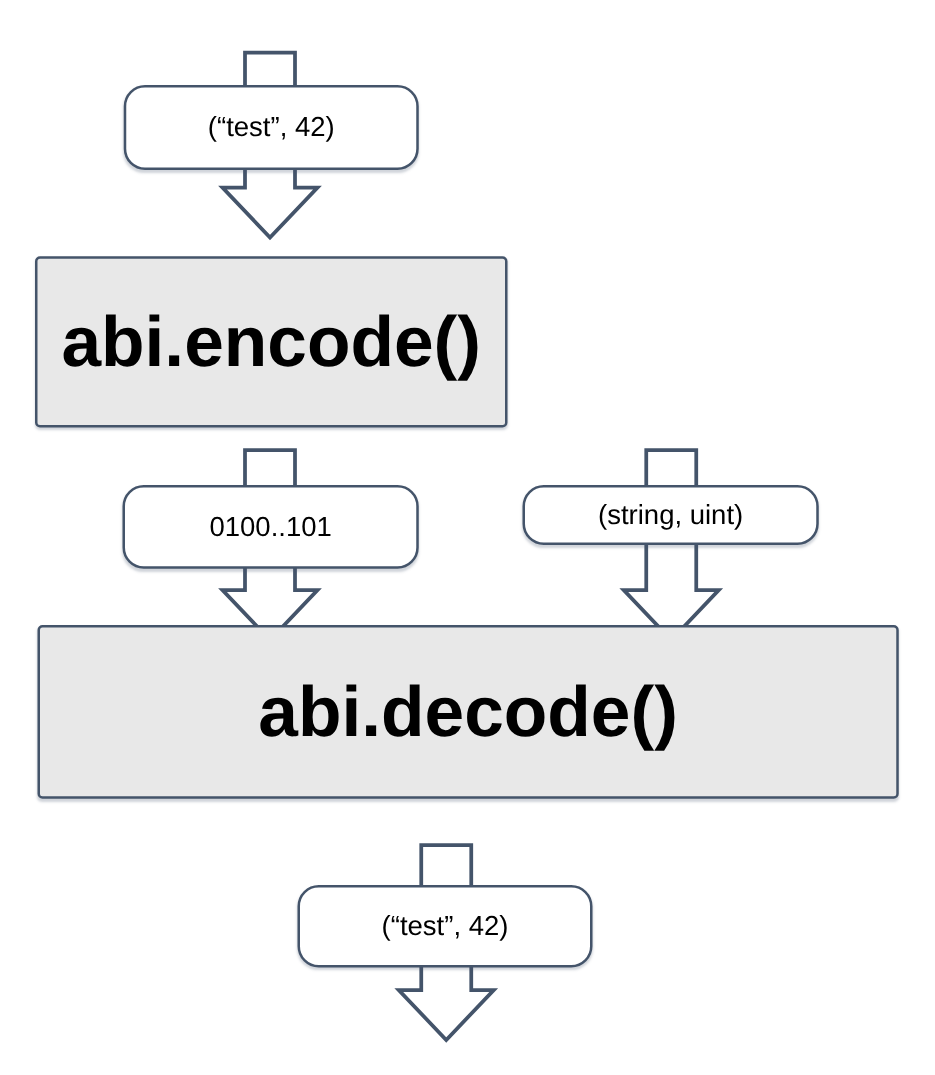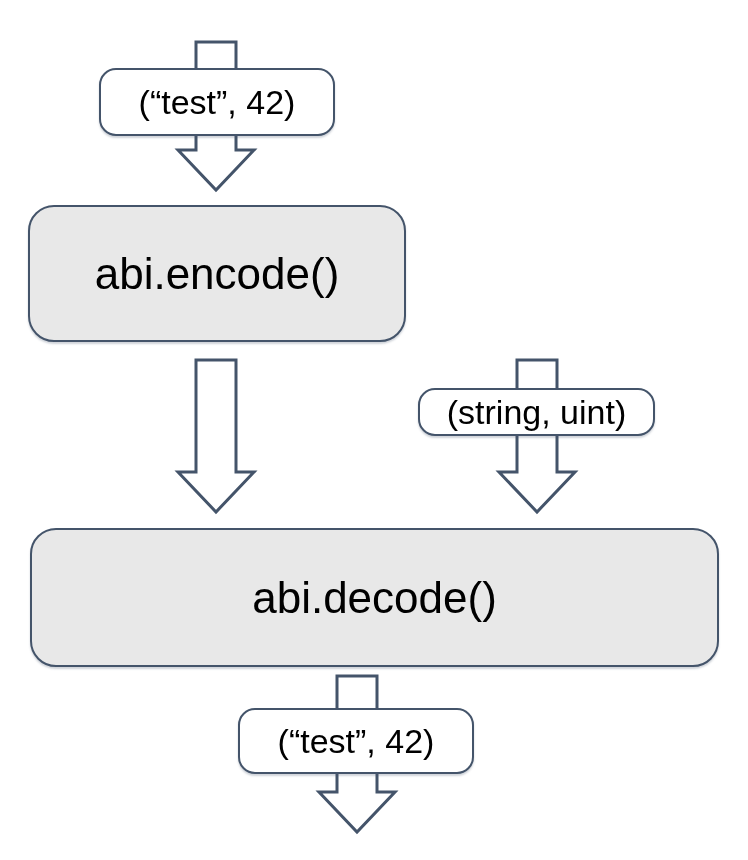--- a/index.html
+++ b/index.html
@@ -32,50 +32,51 @@
   }
   .pill {
     position: absolute;
     z-index: 2;
     background: var(--pill_fill);
     border: 2.5px solid var(--stroke);
     border-radius: 17px;
     display: flex;
     align-items: center;
     justify-content: center;
-    font-size: 34px;
+    font-size: 22px;
     color: var(--text);
     box-shadow: 0 2px 2px rgba(68, 84, 106, 0.25);
   }
   .procbox {
     position: absolute;
     z-index: 2;
     background: var(--box_fill);
     border: 2.5px solid var(--stroke);
-    border-radius: 26px;
+    border-radius: 4px;
     display: flex;
     align-items: center;
     justify-content: center;
-    font-size: 44px;
+    font-size: 57px;
     color: var(--text);
     box-shadow: 0 2px 2px rgba(68, 84, 106, 0.25);
+    font-weight: bold;
   }
   
   #arrow-top      { left: 176px; top: 40px;  width: 80px; height: 152px; }
   #arrow-bytes    { left: 176px; top: 358px; width: 80px; height: 157px; }
   #arrow-types    { left: 497px; top: 358px; width: 80px; height: 157px; }
   #arrow-output   { left: 317px; top: 674px; width: 80px; height: 161px; }
   
   #pill-input   { left: 99px;  top: 68px;  width: 236px; height: 68px; }
   #pill-bytes   { left: 98px;  top: 388px; width: 237px; height: 67px; }
   #pill-types   { left: 418px; top: 388px; width: 237px; height: 48px; }
   #pill-output  { left: 238px; top: 708px; width: 236px; height: 66px; }
   
   #box-encode { left: 28px; top: 205px; width: 378px; height: 137px; }
-  #box-decode { left: 30px; top: 528px; width: 689px; height: 139px; }
+  #box-decode { left: 30px; top: 500px; width: 689px; height: 139px; }
 </style>
 </head>
 <body>
 
 <div class="canvas">
 
   <svg id="arrow-top" class="arrow" viewBox="0 0 80 152" aria-hidden="true">
     <polygon points="20,2 60,2 60,110 78,110 40,150 2,110 20,110"></polygon>
   </svg>
 
@@ -88,20 +89,23 @@
   </svg>
 
   <svg id="arrow-output" class="arrow" viewBox="0 0 80 161" aria-hidden="true">
     <polygon points="20,2 60,2 60,118 78,118 40,158 2,118 20,118"></polygon>
   </svg>
 
   <div id="pill-input" class="pill">
     <span>(“test”, 42)</span>
   </div>
 
+  <div id="pill-bytes" class="pill">
+    <span>0100..101</span>
+  </div>
 
   <div id="pill-types" class="pill">
     <span>(string, uint)</span>
   </div>
 
   <div id="pill-output" class="pill">
     <span>(“test”, 42)</span>
   </div>
 
   <div id="box-encode" class="procbox">

